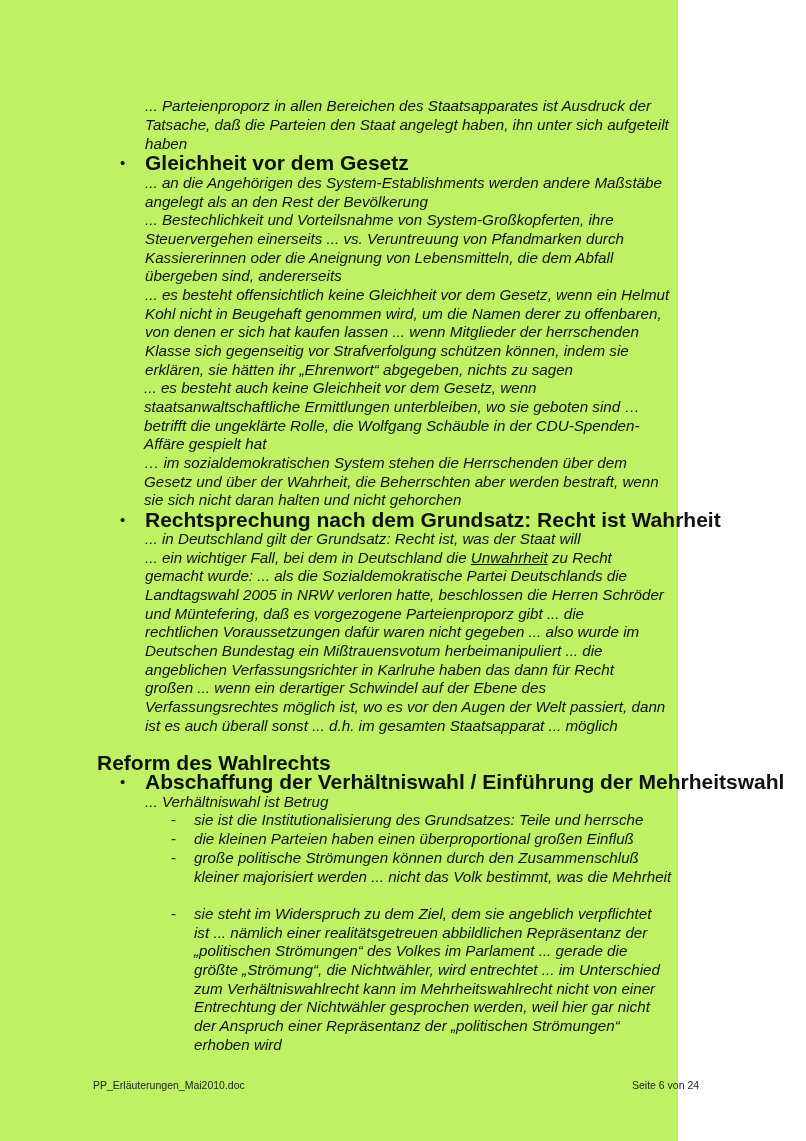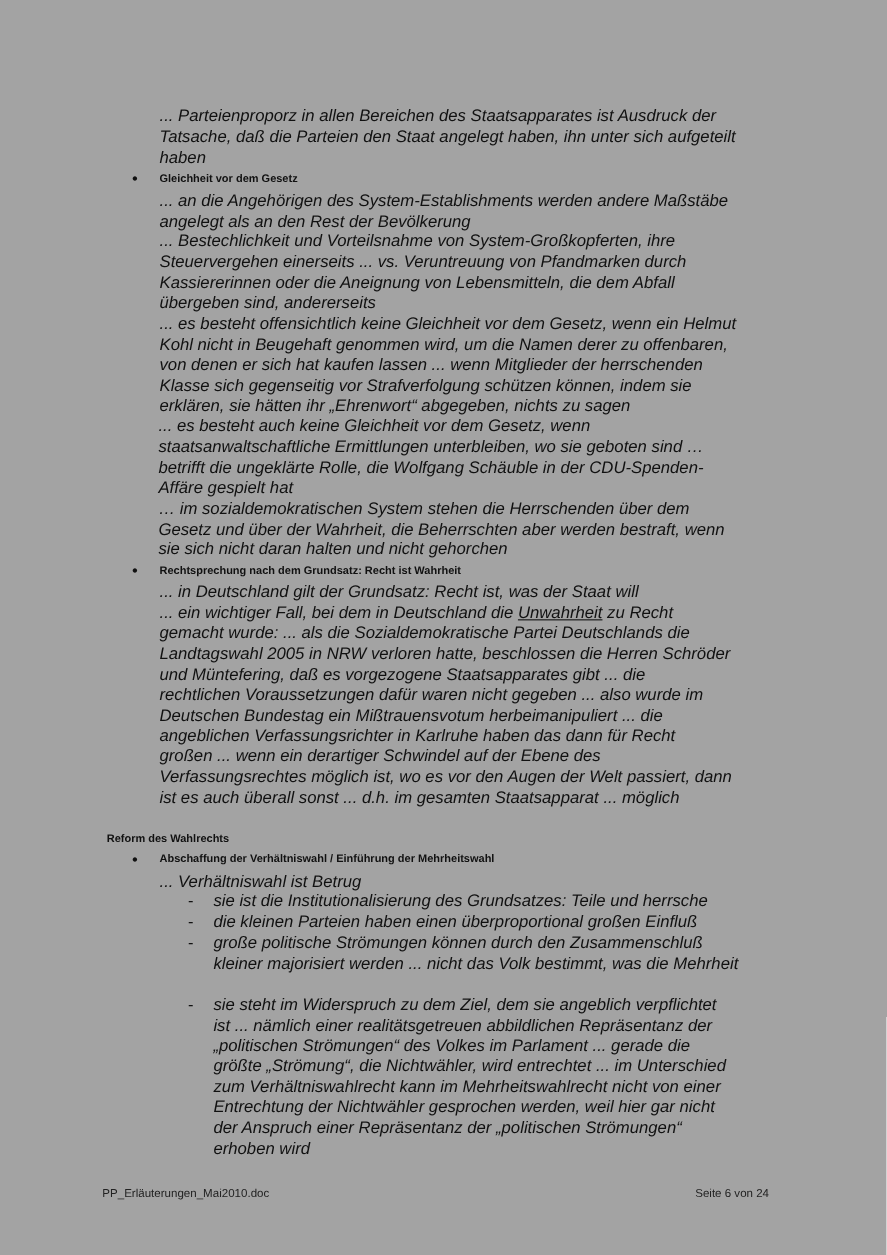--- a/index.html
+++ b/index.html
@@ -1,21 +1,21 @@
 <!DOCTYPE html>
 <html><head>
 <meta charset="utf-8">
 <style>
   html, body { margin: 0; padding: 0; background: #ffffff; }
   body { width: 806px; height: 1141px; position: relative; overflow: hidden;
          font-family: "Liberation Sans", sans-serif; color: #111; }
-  .page { position: absolute; left: 0; top: 0; width: 806px; height: 1141px; background: #a3a3a3; }
+  .page { position: absolute; left: 0; top: 0; width: 678px; height: 1141px; background: #bef264; }
   .ln { position: absolute; white-space: nowrap; font-size: 15.2px; line-height: 19px; }
   .it { font-style: italic; }
-  .b { font-weight: bold; font-size: 10px; }
+  .b { font-weight: bold; font-size: 21px; }
   .bullet { position: absolute; font-size: 15px; line-height: 19px; }
   .dash { position: absolute; font-size: 15px; line-height: 19px; }
   .u { text-decoration: underline; }
   .footer { position: absolute; font-size: 10.5px; line-height: 13px; color: #222; white-space: nowrap; }
 </style>
 </head>
 <body>
 
 <div class="page">
 
@@ -43,21 +43,21 @@
   <div class="ln it" style="left:144px;top:453px;">… im sozialdemokratischen System stehen die Herrschenden über dem</div>
   <div class="ln it" style="left:144px;top:472px;">Gesetz und über der Wahrheit, die Beherrschten aber werden bestraft, wenn</div>
   <div class="ln it" style="left:144px;top:490px;">sie sich nicht daran halten und nicht gehorchen</div>
 
   <div class="bullet" style="left:120px;top:510px;">•</div>
   <div class="ln b" style="left:145px;top:510px;">Rechtsprechung nach dem Grundsatz: Recht ist Wahrheit</div>
   <div class="ln it" style="left:145px;top:529px;">... in Deutschland gilt der Grundsatz: Recht ist, was der Staat will</div>
   <div class="ln it" style="left:145px;top:548px;"><span>... ein wichtiger Fall, bei dem in Deutschland die </span><span class="u">Unwahrheit</span><span> zu Recht</span></div>
   <div class="ln it" style="left:145px;top:566px;">gemacht wurde: ... als die Sozialdemokratische Partei Deutschlands die</div>
   <div class="ln it" style="left:145px;top:585px;">Landtagswahl 2005 in NRW verloren hatte, beschlossen die Herren Schröder</div>
-  <div class="ln it" style="left:145px;top:604px;">und Müntefering, daß es vorgezogene Staatsapparates gibt ... die</div>
+  <div class="ln it" style="left:145px;top:604px;">und Müntefering, daß es vorgezogene Parteienproporz gibt ... die</div>
   <div class="ln it" style="left:145px;top:622px;">rechtlichen Voraussetzungen dafür waren nicht gegeben ... also wurde im</div>
   <div class="ln it" style="left:145px;top:641px;">Deutschen Bundestag ein Mißtrauensvotum herbeimanipuliert ... die</div>
   <div class="ln it" style="left:145px;top:660px;">angeblichen Verfassungsrichter in Karlruhe haben das dann für Recht</div>
   <div class="ln it" style="left:145px;top:678px;">großen ... wenn ein derartiger Schwindel auf der Ebene des</div>
   <div class="ln it" style="left:145px;top:697px;">Verfassungsrechtes möglich ist, wo es vor den Augen der Welt passiert, dann</div>
   <div class="ln it" style="left:145px;top:716px;">ist es auch überall sonst ... d.h. im gesamten Staatsapparat ... möglich</div>
 
   <div class="ln b" style="left:97px;top:753px;">Reform des Wahlrechts</div>
   <div class="bullet" style="left:120px;top:772px;">•</div>
   <div class="ln b" style="left:145px;top:772px;">Abschaffung der Verhältniswahl / Einführung der Mehrheitswahl</div>

